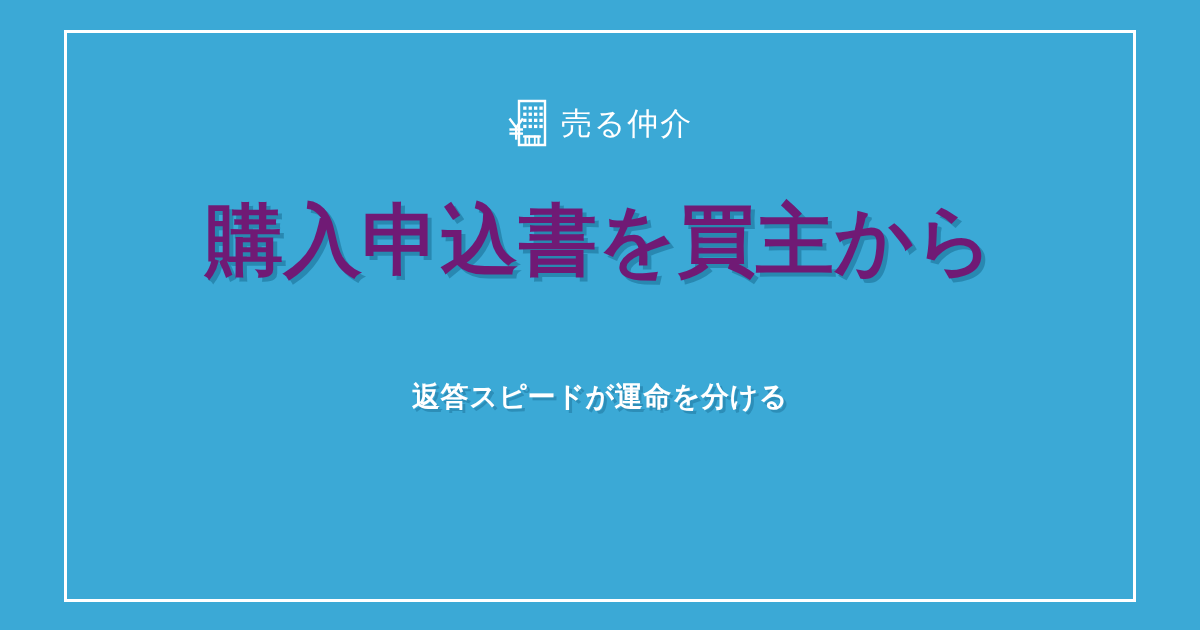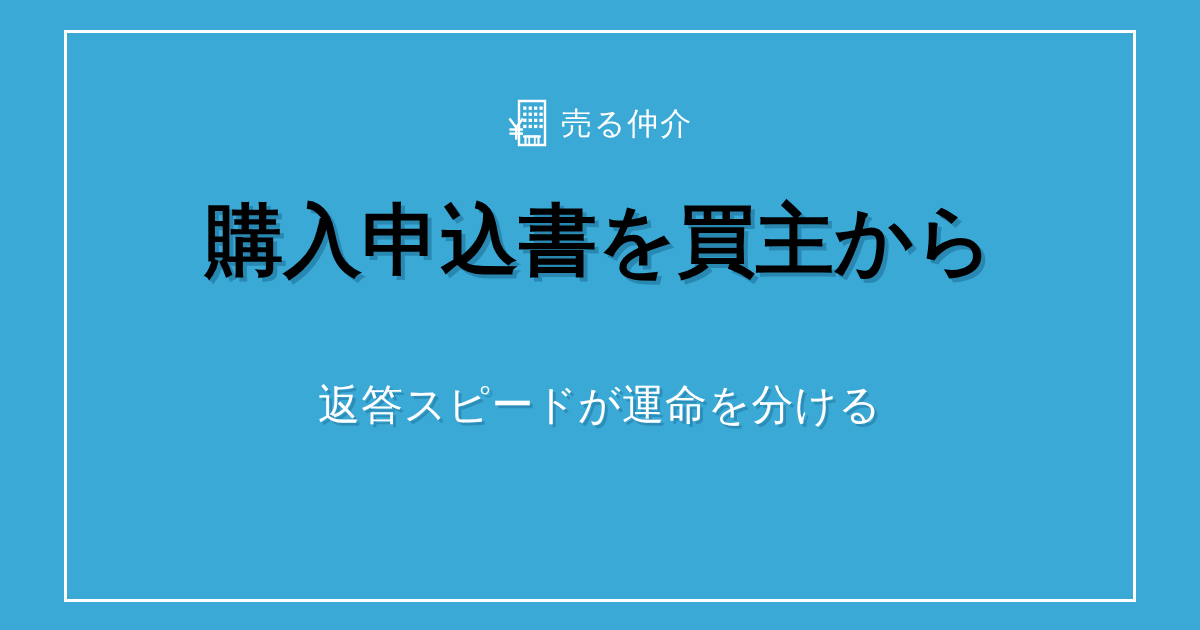--- a/index.html
+++ b/index.html
@@ -67,39 +67,39 @@
     color: #ffffff;
     letter-spacing: 0.06em;
     line-height: 1;
     white-space: nowrap;
   }
 
   
   #headline {
     margin-top: 46px;
     text-align: center;
-    color: #000000;
+    color: #701a75;
     font-weight: 700;
     font-size: 78px;
     line-height: 1.16;
     letter-spacing: 0.005em;
     text-shadow: 4px 4px 0 rgba(26, 109, 148, 0.55);
     white-space: nowrap;
   }
   #headline .hl-line {
     display: block;
   }
 
   
   #subtitle {
     margin-top: 42px;
     text-align: center;
     color: #ffffff;
-    font-weight: 400;
-    font-size: 42px;
+    font-weight: 700;
+    font-size: 28px;
     line-height: 1.2;
     letter-spacing: 0.02em;
     text-shadow: 3px 3px 0 rgba(26, 109, 148, 0.45);
     white-space: nowrap;
   }
 </style>
 </head>
 <body>
 
 <div id="card">

